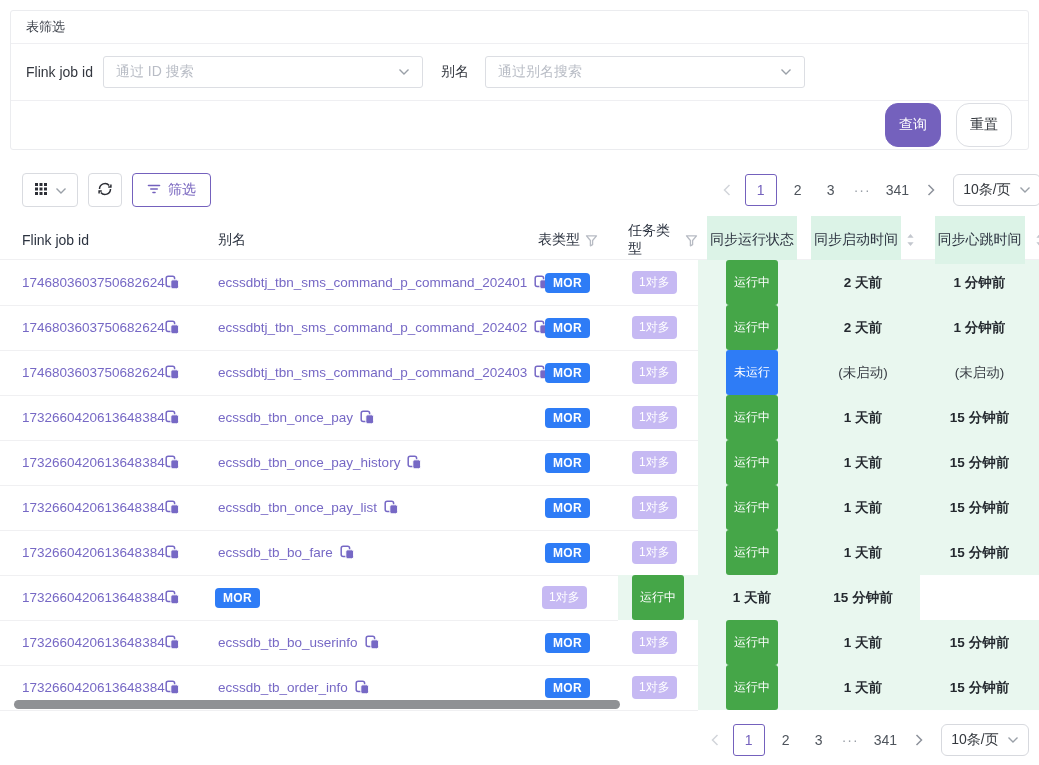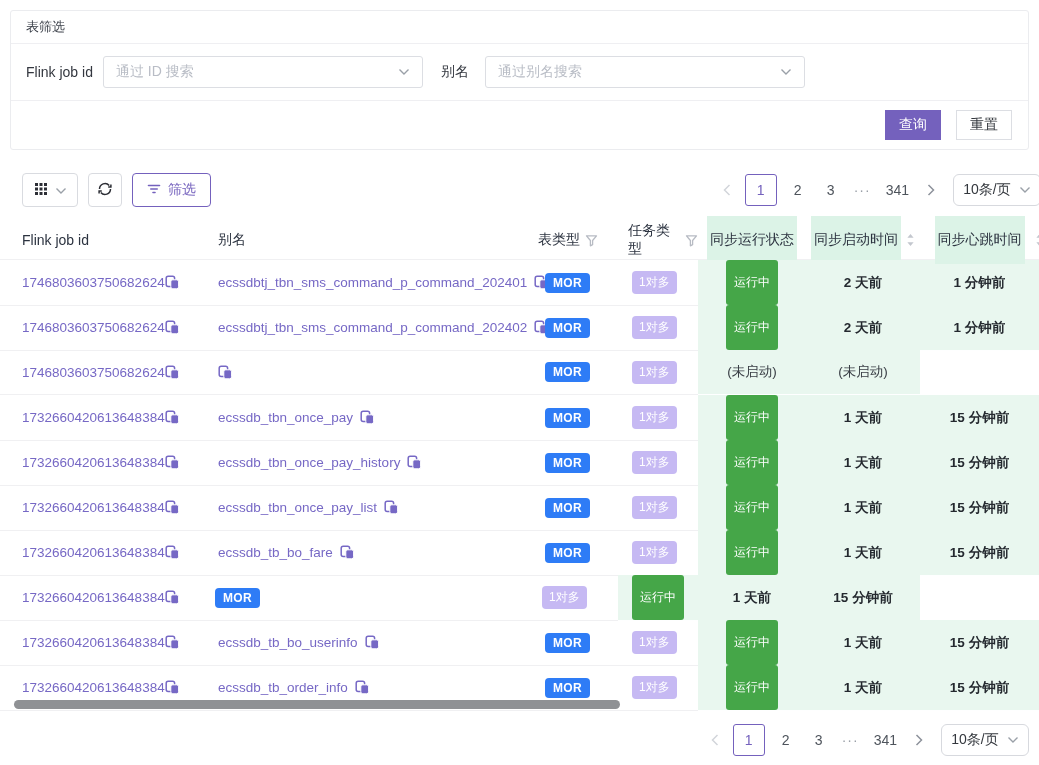--- a/index.html
+++ b/index.html
@@ -11,21 +11,21 @@
   
   .filter-card { position:absolute; left:10px; top:10px; width:1019px; border:1px solid #ebecef; border-radius:3px; background:#fff; }
   .card-header { height:33px; display:flex; align-items:center; padding-left:15px; border-bottom:1px solid #efeff2; font-size:13px; color:#3a3f48; }
   .filter-row { height:57px; display:flex; align-items:center; padding-left:15px; border-bottom:1px solid #efeff2; }
   .f-label { font-size:14px; color:#33373f; }
   .select { display:flex; align-items:center; justify-content:space-between; width:320px; height:32px; border:1px solid #dcdee3; border-radius:3px; padding:0 12px; background:#fff; cursor:pointer; }
   .select .ph { font-size:14px; color:#b9bdc6; }
   .select .chev { color:#9aa0a8; display:flex; }
   .sel-1 { margin-left:10px; } .lbl-2 { margin-left:18px; } .sel-2 { margin-left:16px; }
   .actions-row { height:48px; display:flex; align-items:center; justify-content:flex-end; gap:15px; padding-right:16px; }
-  .btn { height:30px; border-radius:0; font-size:14px; cursor:pointer; border:1px solid #dcdee3; background:#fff; color:#33373d; padding:0 13px; font-family:inherit; }
+  .btn { height:44px; border-radius:13px; font-size:14px; cursor:pointer; border:1px solid #dcdee3; background:#fff; color:#33373d; padding:0 13px; font-family:inherit; }
   .btn.primary { background:var(--accent-purple); border-color:var(--accent-purple); color:#fff; }
   
   .toolbar { position:absolute; left:10px; top:172px; width:1019px; height:36px; display:flex; align-items:center; justify-content:space-between;margin-left:12px; }
   .tool-left { display:flex; align-items:center; gap:10px; }
   .tool-btn { height:34px; display:flex; align-items:center; justify-content:center; gap:7px; border:1px solid #d9dbe0; border-radius:4px; background:#fff; cursor:pointer; font-family:inherit; }
   .grid-btn { width:56px; color:#9aa0a8; }
   .refresh-btn { width:34px; }
   .filter-btn { padding:0 14px; border-color:var(--accent-purple); color:var(--accent-purple); font-size:14px; }
   
   .pagination { display:flex; align-items:center; gap:9px; }
@@ -285,32 +285,36 @@
           <div class="td c1">
             <a class="link">1746803603750682624</a>
             <span class="copy">
               <svg width="15" height="15" viewBox="0 0 15 15">
                 <rect x="1.2" y="1.2" width="8.4" height="10.4" rx="2" fill="none" stroke="currentColor" stroke-width="1.5"></rect>
                 <rect x="5.8" y="4.8" width="7.8" height="9" rx="2" fill="currentColor" stroke="#ffffff" stroke-width="1"></rect>
               </svg>
             </span>
           </div>
           <div class="td c2">
-            <span class="copy">
-              <svg width="15" height="15" viewBox="0 0 15 15">
-                <rect x="1.2" y="1.2" width="8.4" height="10.4" rx="2" fill="none" stroke="currentColor" stroke-width="1.5"></rect>
-                <rect x="5.8" y="4.8" width="7.8" height="9" rx="2" fill="currentColor" stroke="#ffffff" stroke-width="1"></rect>
-              </svg>
-            </span>
-          </div>
-          <div class="td c3">
-            <span class="badge-mor">MOR</span>
-          </div>
-          <div class="td c4">
-            <span class="badge-task">1对多</span>
+            <a class="link">ecssdbtj_tbn_sms_command_p_command_202403</a>
+            <span class="copy">
+              <svg width="15" height="15" viewBox="0 0 15 15">
+                <rect x="1.2" y="1.2" width="8.4" height="10.4" rx="2" fill="none" stroke="currentColor" stroke-width="1.5"></rect>
+                <rect x="5.8" y="4.8" width="7.8" height="9" rx="2" fill="currentColor" stroke="#ffffff" stroke-width="1"></rect>
+              </svg>
+            </span>
+          </div>
+          <div class="td c3">
+            <span class="badge-mor">MOR</span>
+          </div>
+          <div class="td c4">
+            <span class="badge-task">1对多</span>
+          </div>
+          <div class="td green c5">
+            <span class="badge-status not-running">未运行</span>
           </div>
           <div class="td green c6">
             <span class="time muted">(未启动)</span>
           </div>
           <div class="td green c7">
             <span class="time muted">(未启动)</span>
           </div>
         </div>
         <div class="trow">
           <div class="td c1">

